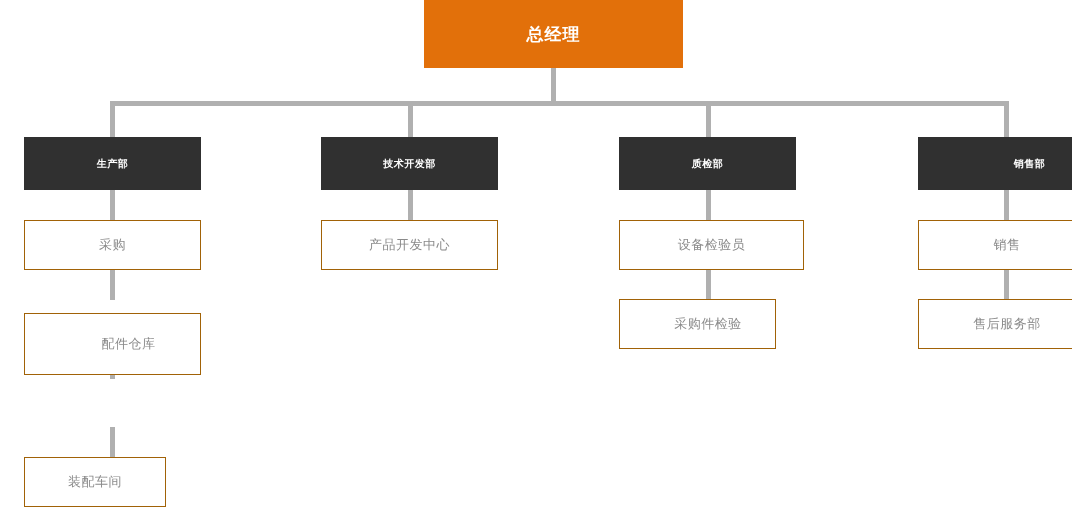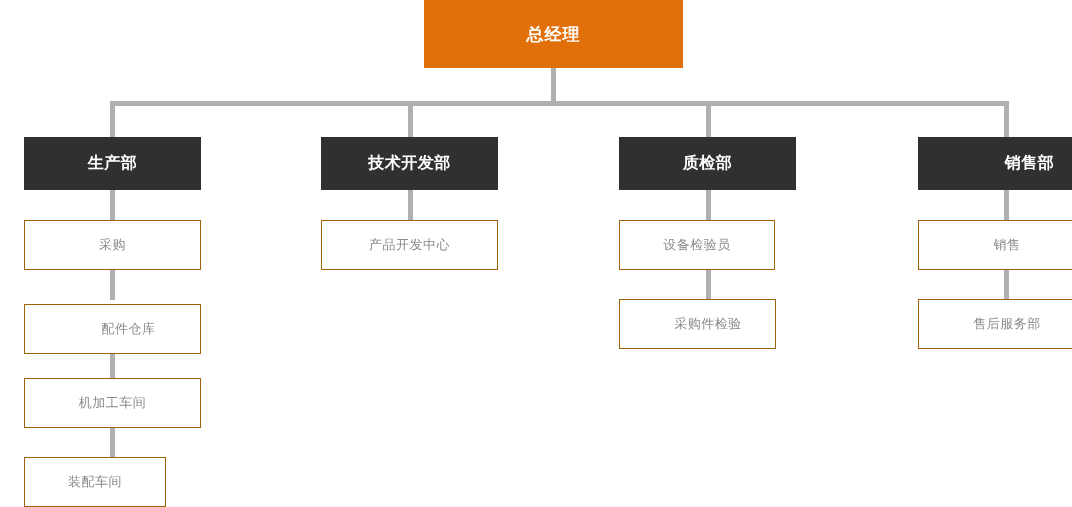--- a/index.html
+++ b/index.html
@@ -39,21 +39,21 @@
     background: #e2700a;
     color: #ffffff;
     font-size: 17px;
     font-weight: bold;
     letter-spacing: 1px;
   }
 
   .node.dept {
     background: #303030;
     color: #ffffff;
-    font-size: 16px;
+    font-size: 10px;
     font-weight: bold;
     letter-spacing: 0.5px;
   }
 
   .node.unit {
     background: #ffffff;
     color: #8a8a8a;
     font-size: 13px;
     font-weight: normal;
     border: 1px solid #a16207;
@@ -92,29 +92,28 @@
   <div class="node dept" style="left:0px; top:137px; width:177px; height:53px;">生产部</div>
 
   <div class="node dept" style="left:297px; top:137px; width:177px; height:53px;">技术开发部</div>
 
   <div class="node dept" style="left:595px; top:137px; width:177px; height:53px;">质检部</div>
 
   <div class="node dept" style="left:894px; top:137px; width:178px; height:53px;padding-left:45px;">销售部</div>
 
   <div class="node unit" style="left:0px; top:220px; width:177px; height:50px;">采购</div>
 
-  <div class="node unit" style="left:0px; top:304px; width:177px; height:50px;padding-left:32px;">配件仓库</div>
+  <div class="node unit" style="left:0px; top:313px; width:177px; height:62px;padding-left:32px;">配件仓库</div>
 
-  <div class="node unit" style="left:0px; top:378px; width:177px; height:50px;">机加工车间</div>
 
   <div class="node unit" style="left:0px; top:457px; width:142px; height:50px;">装配车间</div>
 
   <div class="node unit" style="left:297px; top:220px; width:177px; height:50px;">产品开发中心</div>
 
-  <div class="node unit" style="left:595px; top:220px; width:156px; height:50px;">设备检验员</div>
+  <div class="node unit" style="left:595px; top:220px; width:185px; height:50px;">设备检验员</div>
 
   <div class="node unit" style="left:595px; top:299px; width:157px; height:50px;padding-left:21px;">采购件检验</div>
 
   <div class="node unit" style="left:894px; top:220px; width:178px; height:50px;">销售</div>
 
   <div class="node unit" style="left:894px; top:299px; width:178px; height:50px;">售后服务部</div>
 
 </div>
 
 </body></html>

